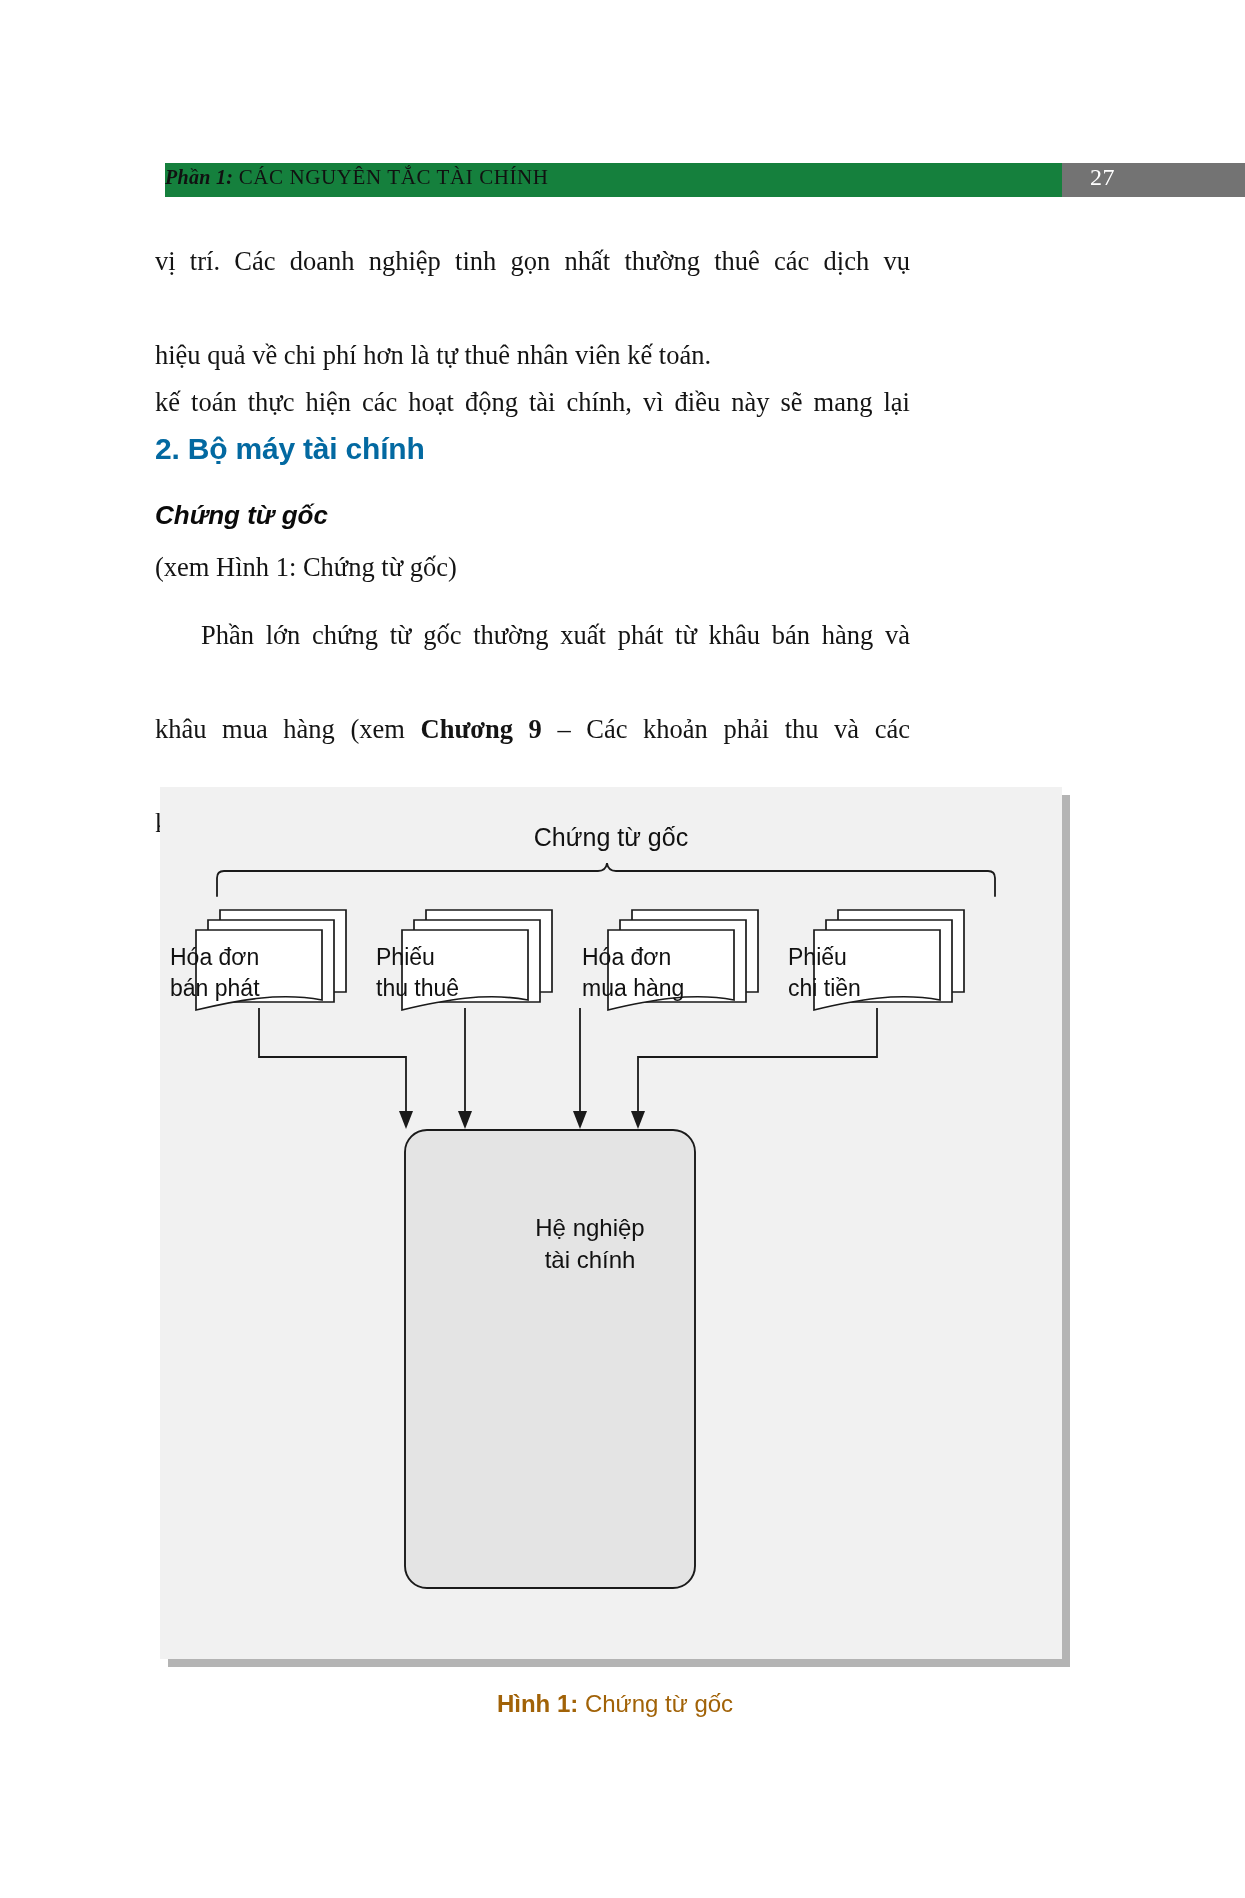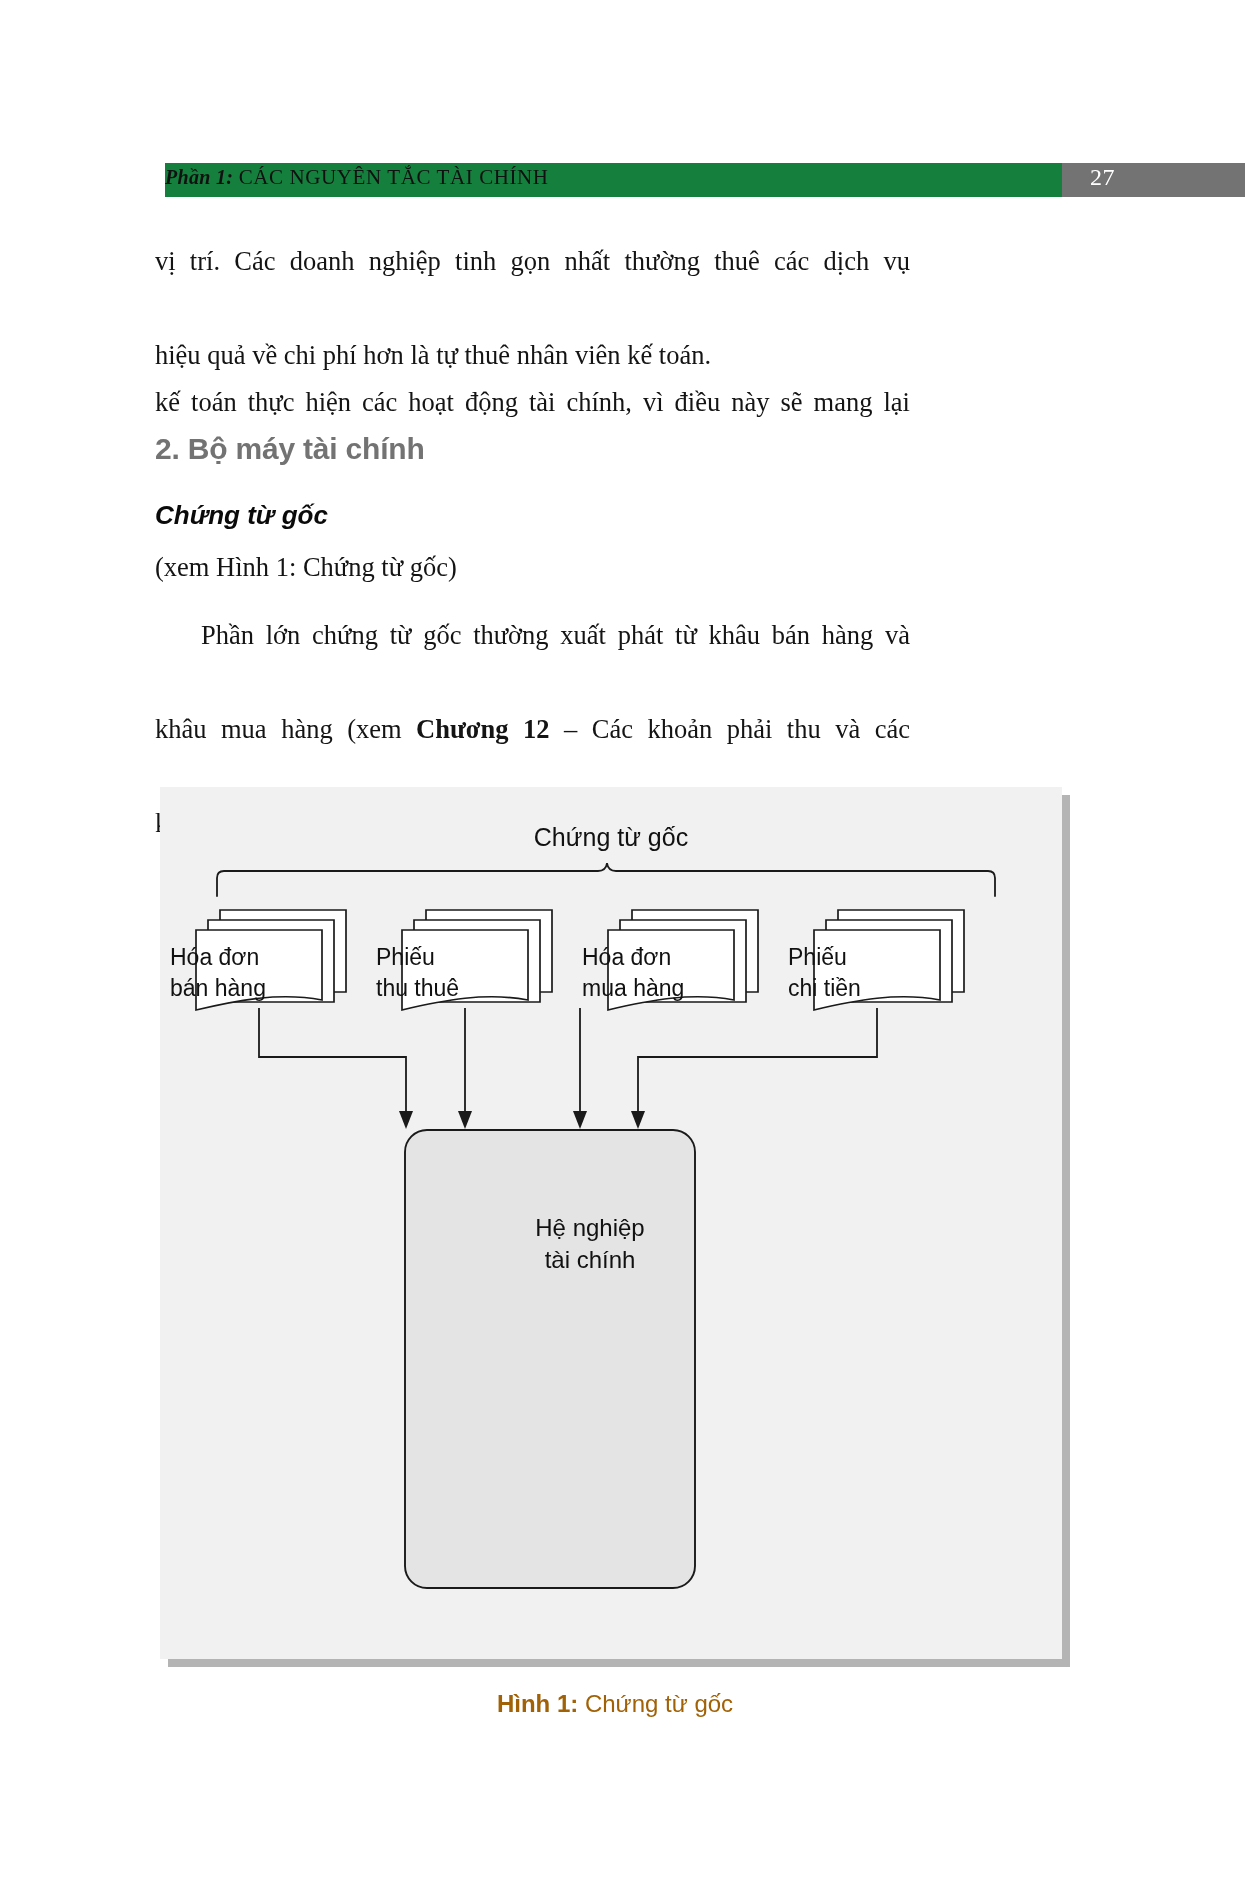--- a/index.html
+++ b/index.html
@@ -87,21 +87,21 @@
     width: 100%;
   }
 
   .h2-heading {
     position: absolute;
     left: 155px;
     top: 432px;
     font-family: "Liberation Sans", sans-serif;
     font-weight: bold;
     font-size: 30px;
-    color: #737373;
+    color: #0369a1;
     letter-spacing: -0.2px;
   }
   .h3-heading {
     position: absolute;
     left: 155px;
     top: 500px;
     font-family: "Liberation Sans", sans-serif;
     font-weight: bold;
     font-style: italic;
     font-size: 26px;
@@ -210,21 +210,21 @@
   <span class="ln">hiệu quả về chi phí hơn là tự thuê nhân viên kế toán.</span>
   <span class="ln ln-just">kế toán thực hiện các hoạt động tài chính, vì điều này sẽ mang lại</span>
 </div>
 
 <div class="h2-heading">2. Bộ máy tài chính</div>
 <div class="h3-heading">Chứng từ gốc</div>
 <div class="see-figure">(xem Hình 1: Chứng từ gốc)</div>
 
 <div class="body-text para-2">
   <span class="ln ln-just"><span class="indent"></span><span>Phần lớn chứng từ gốc thường xuất phát từ khâu bán hàng và</span></span>
-  <span class="ln ln-just"><span>khâu mua hàng (xem </span><b>Chương 12</b><span> – Các khoản phải thu và các</span></span>
+  <span class="ln ln-just"><span>khâu mua hàng (xem </span><b>Chương 9</b><span> – Các khoản phải thu và các</span></span>
   <span class="ln">khoản phải trả), bao gồm:</span>
 </div>
 
 <div class="figure-wrap">
   <div class="figure-shadow"></div>
   <div class="figure-panel">
 
     <svg class="figure-svg" viewBox="0 0 902 872">
 
       <g fill="none" stroke="#1a1a1a" stroke-width="1.8" stroke-linecap="round">
@@ -273,21 +273,21 @@
         <polygon points="478,342 471,324 485,324"></polygon>
       </g>
 
       <rect x="245" y="343" width="290" height="458" rx="22" ry="22" fill="#e4e4e4" stroke="#1a1a1a" stroke-width="1.9"></rect>
     </svg>
 
     <div class="fig-title">Chứng từ gốc</div>
 
     <div class="doc-label" style="left:10px; top:155px;">
       <div>Hóa đơn</div>
-      <div>bán hàng</div>
+      <div>bán phát</div>
     </div>
     <div class="doc-label" style="left:216px; top:155px;">
       <div>Phiếu</div>
       <div>thu thuê</div>
     </div>
     <div class="doc-label" style="left:422px; top:155px;">
       <div>Hóa đơn</div>
       <div>mua hàng</div>
     </div>
     <div class="doc-label" style="left:628px; top:155px;">

